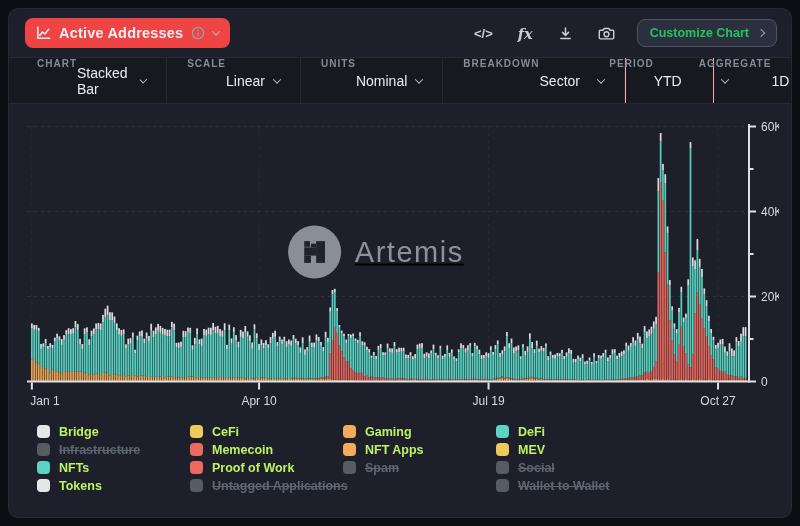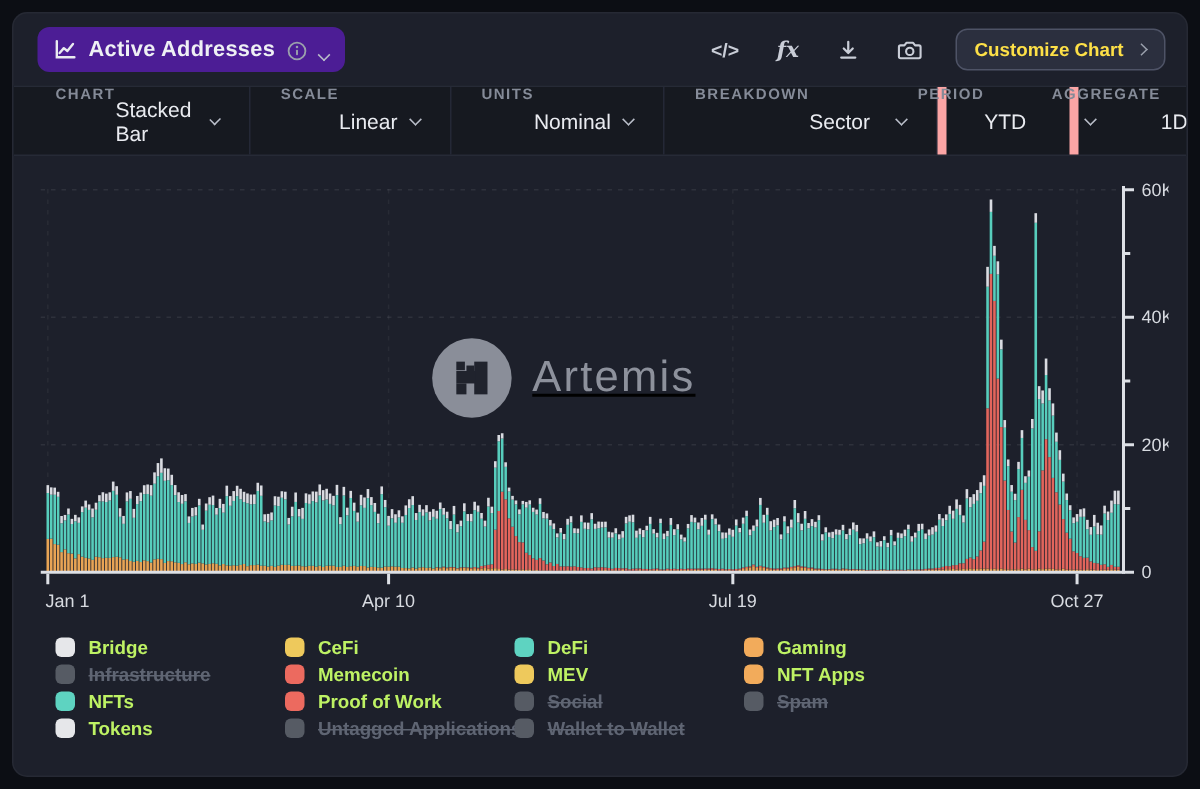--- a/index.html
+++ b/index.html
@@ -1,35 +1,35 @@
 <!DOCTYPE html>
 <html><head>
 <meta charset="utf-8">
 <style>
   * { margin:0; padding:0; box-sizing:border-box; }
   html,body { width:800px; height:526px; background:#0c0e14; font-family:"Liberation Sans","DejaVu Sans",sans-serif; overflow:hidden; }
   .card { position:absolute; left:8px; top:8px; width:784px; height:510px; background:#1d202b; border:1px solid rgba(255,255,255,0.045); border-radius:10px; overflow:hidden; }
 
   
   .header { height:48px; display:flex; align-items:center; padding:0 14px 0 16px; }
-  .title-pill { display:flex; align-items:flex-end; gap:8px; background:#4c1d95; border-radius:8px; padding:7px 11px; cursor:pointer; }
+  .title-pill { display:flex; align-items:center; gap:8px; background:#ef4444; border-radius:8px; padding:7px 11px; cursor:pointer; }
   .title-pill .ttl { font-size:14.5px; font-weight:700; color:#eef0f4; letter-spacing:.2px; }
   .spacer { flex:1; }
   .hicons { display:flex; align-items:center; gap:25px; margin-right:22px; color:#c9cdd7; }
   .hicon { font-size:13px; font-weight:600; cursor:pointer; display:flex; align-items:center; }
   .fx { font-family:"DejaVu Serif",serif; font-style:italic; font-size:14.5px; font-weight:600; }
-  .cust-btn { display:flex; align-items:center; gap:9px; background:#2b2f3e; border:1px solid #4e5366; border-radius:8px; padding:6px 12px; font-size:12.5px; font-weight:700; color:#fde047; cursor:pointer; }
+  .cust-btn { display:flex; align-items:center; gap:9px; background:#2b2f3e; border:1px solid #4e5366; border-radius:8px; padding:6px 12px; font-size:12.5px; font-weight:700; color:#22c55e; cursor:pointer; }
   .chev { width:6px; height:6px; border-right:1.7px solid #b9bec9; border-bottom:1.7px solid #b9bec9; transform:rotate(45deg) translate(-1px,-1px); display:inline-block; }
   .chev-r { width:6px; height:6px; border-right:1.7px solid #9aa0ac; border-bottom:1.7px solid #9aa0ac; transform:rotate(-45deg); display:inline-block; }
 
   
   .controls { height:47px; border-top:1px solid #262a36; border-bottom:1px solid #262a36; background:#161920; display:flex; align-items:stretch; }
   .ctl { display:flex; flex-direction:row; justify-content:center; padding:0 20px; border-right:1px solid #242836; cursor:pointer; }
   .ctl:first-child { padding-left:28px; }
-  .ctl-r { border-right:none; border-left:6px solid #fca5a5; }
+  .ctl-r { border-right:none; border-left:1px solid #fca5a5; }
   .ctl .lab { font-size:10px; letter-spacing:1px; color:#858b98; margin-bottom:4px; font-weight:600; }
   .vrow { display:flex; align-items:center; gap:9px; }
   .ctl .val { font-size:14px; color:#e9ebf0; font-weight:500; }
   .w88 { width:88px; } .w88 .vrow { justify-content:space-between; padding-right:2px;gap:40px; }
   .w78 { width:78px; } .w78 .vrow { padding-right:2px; }
 
   
   .chart-wrap { position:relative; margin:12px 14px 0 18px; height:296px; }
   .watermark { position:absolute; left:46.5%; top:46%; transform:translate(-50%,-50%); display:flex; align-items:center; gap:14px; pointer-events:none;text-decoration:underline; }
   .wm-circle { width:53px; height:53px; border-radius:50%; background:#8a8e99; display:flex; align-items:center; justify-content:center; }
@@ -1344,45 +1344,45 @@
           <span class="swatch" style="background: rgb(236, 106, 95);"></span>
           <span class="leg-label">Proof of Work</span>
         </div>
         <div class="leg-item off">
           <span class="swatch" style="background: rgb(86, 91, 100);"></span>
           <span class="leg-label">Untagged Applications</span>
         </div>
       </div>
       <div class="leg-col">
         <div class="leg-item">
+          <span class="swatch" style="background: rgb(242, 171, 91);"></span>
+          <span class="leg-label">Gaming</span>
+        </div>
+        <div class="leg-item">
+          <span class="swatch" style="background: rgb(242, 171, 91);"></span>
+          <span class="leg-label">NFT Apps</span>
+        </div>
+        <div class="leg-item off">
+          <span class="swatch" style="background: rgb(86, 91, 100);"></span>
+          <span class="leg-label">Spam</span>
+        </div>
+      </div>
+      <div class="leg-col">
+        <div class="leg-item">
           <span class="swatch" style="background: rgb(94, 211, 193);"></span>
           <span class="leg-label">DeFi</span>
         </div>
         <div class="leg-item">
           <span class="swatch" style="background: rgb(238, 201, 92);"></span>
           <span class="leg-label">MEV</span>
         </div>
         <div class="leg-item off">
           <span class="swatch" style="background: rgb(86, 91, 100);"></span>
           <span class="leg-label">Social</span>
         </div>
         <div class="leg-item off">
           <span class="swatch" style="background: rgb(86, 91, 100);"></span>
           <span class="leg-label">Wallet to Wallet</span>
-        </div>
-      </div>
-      <div class="leg-col">
-        <div class="leg-item">
-          <span class="swatch" style="background: rgb(242, 171, 91);"></span>
-          <span class="leg-label">Gaming</span>
-        </div>
-        <div class="leg-item">
-          <span class="swatch" style="background: rgb(242, 171, 91);"></span>
-          <span class="leg-label">NFT Apps</span>
-        </div>
-        <div class="leg-item off">
-          <span class="swatch" style="background: rgb(86, 91, 100);"></span>
-          <span class="leg-label">Spam</span>
         </div>
       </div>
     </div>
 
 </div>
 
 </body></html>

